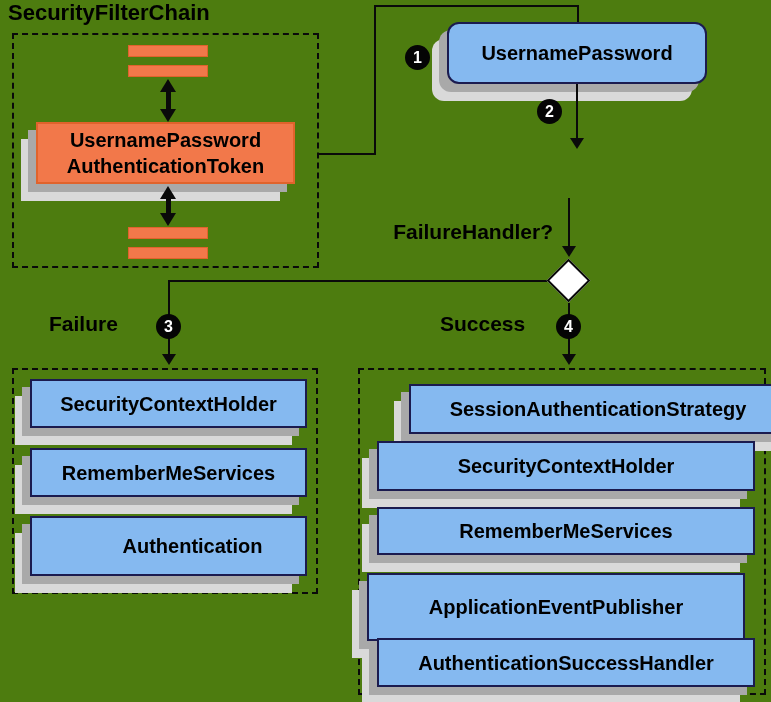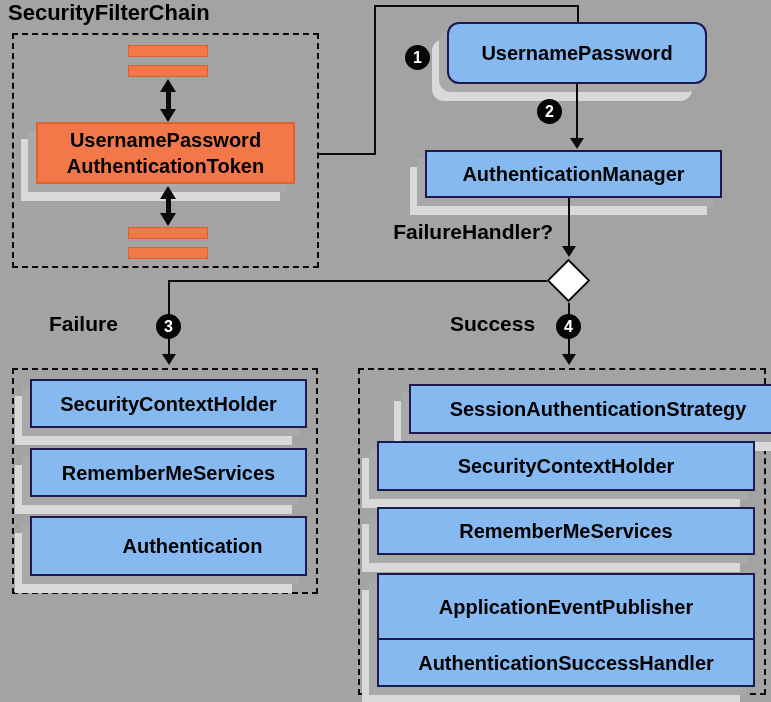--- a/index.html
+++ b/index.html
@@ -1,20 +1,20 @@
 <!DOCTYPE html>
 <html><head>
 <meta charset="utf-8">
 <style>
   html, body { margin: 0; padding: 0; background: #ffffff; }
   .canvas {
     position: relative;
     width: 771px;
     height: 702px;
-    background: #a3a3a3;
+    background: #4d7c0f;
     font-family: "Liberation Sans", sans-serif;
     color: #000;
     overflow: hidden;
   }
   .title {
     position: absolute;
     font-size: 22px;
     font-weight: bold;
     line-height: 26px;
     white-space: nowrap;
@@ -142,42 +142,39 @@
 
   <div class="node rounded" style="left:447px; top:22px; width:260px; height:62px;">
     <span>UsernamePassword</span>
   </div>
 
   <div class="vline" style="left:576px; top:84px; width:2px; height:56px;"></div>
   <div class="arrowhead-down" style="left:570px; top:138px;"></div>
 
   <div class="badge" style="left:537px; top:99px;">2</div>
 
-  <div class="node" style="left:425px; top:150px; width:297px; height:48px;">
-    <span>AuthenticationManager</span>
-  </div>
 
   <div class="lbl" style="left:380px; top:220px; width:173px; text-align:right;">FailureHandler?</div>
 
   <div class="vline" style="left:568px; top:198px; width:2px; height:50px;"></div>
   <div class="arrowhead-down" style="left:562px; top:246px;"></div>
 
   <div class="diamond" style="left:553px; top:265px;"></div>
 
   <div class="hline" style="left:169px; top:280px; width:378px; height:2px;"></div>
   <div class="vline" style="left:168px; top:280px; width:2px; height:76px;"></div>
   <div class="arrowhead-down" style="left:162px; top:354px;"></div>
 
   <div class="lbl" style="left:49px; top:312px;">Failure</div>
   <div class="badge" style="left:156px; top:314px;">3</div>
 
   <div class="vline" style="left:568px; top:303px; width:2px; height:53px;"></div>
   <div class="arrowhead-down" style="left:562px; top:354px;"></div>
 
-  <div class="lbl" style="left:440px; top:312px; width:105px; text-align:center;">Success</div>
+  <div class="lbl" style="left:440px; top:312px; width:105px; text-align:left;">Success</div>
   <div class="badge" style="left:556px; top:314px;">4</div>
 
   <div class="dashed" style="left:12px; top:368px; width:306px; height:226px;"></div>
 
   <div class="node" style="left:30px; top:379px; width:277px; height:49px;">
     <span>SecurityContextHolder</span>
     <span></span>
   </div>
   <div class="node" style="left:30px; top:448px; width:277px; height:49px;">
     <span>RememberMeServices</span>
@@ -191,20 +188,20 @@
 
   <div class="node" style="left:377px; top:384px; width:378px; height:50px;margin-left:32px;">
     <span>SessionAuthenticationStrategy</span>
   </div>
   <div class="node" style="left:377px; top:441px; width:378px; height:50px;">
     <span>SecurityContextHolder</span>
   </div>
   <div class="node" style="left:377px; top:507px; width:378px; height:48px;">
     <span>RememberMeServices</span>
   </div>
-  <div class="node" style="left:377px; top:573px; width:378px; height:68px;">
+  <div class="node" style="left:367px; top:573px; width:378px; height:68px;">
     <span>ApplicationEventPublisher</span>
   </div>
   <div class="node" style="left:377px; top:638px; width:378px; height:49px;">
     <span>AuthenticationSuccessHandler</span>
   </div>
 
 </div>
 
 </body></html>

